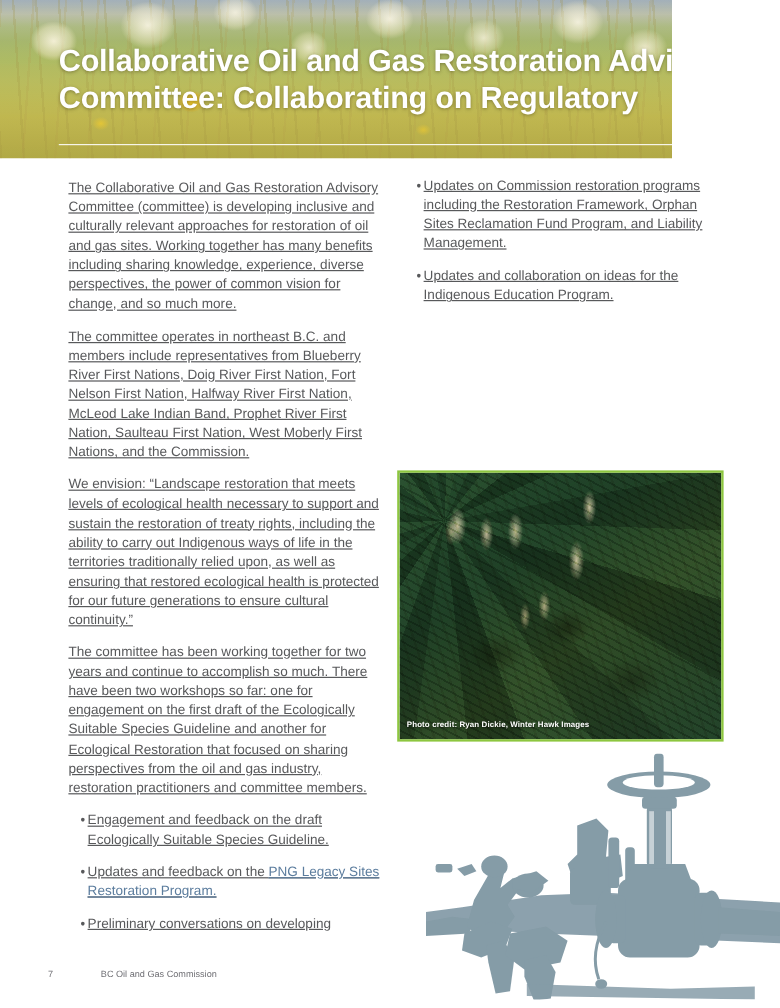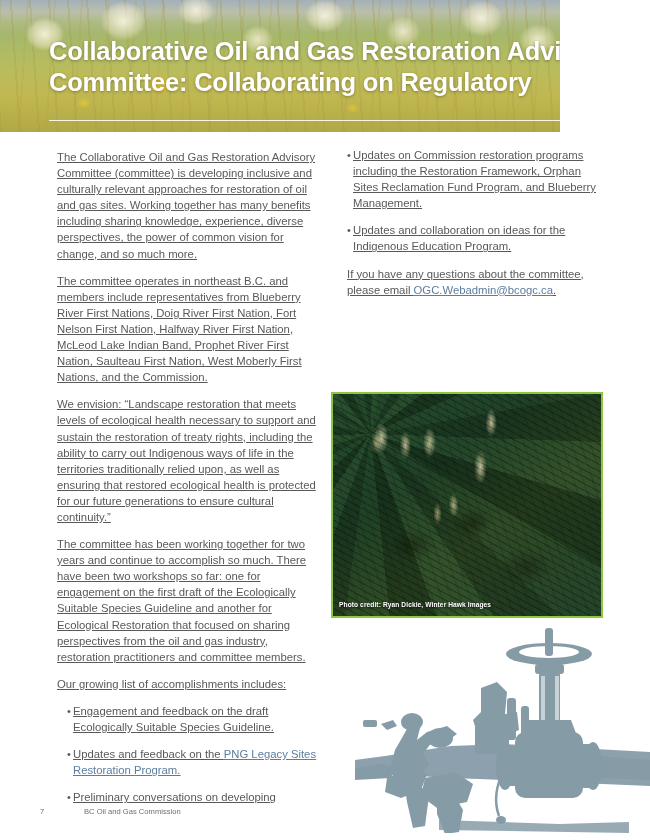--- a/index.html
+++ b/index.html
@@ -174,43 +174,41 @@
       <div>Committee: Collaborating on Regulatory</div>
     </div>
     <div class="hero-rule"></div>
   </div>
 
   <div class="col col-left">
     <p>The Collaborative Oil and Gas Restoration Advisory Committee (committee) is developing inclusive and culturally relevant approaches for restoration of oil and gas sites. Working together has many benefits including sharing knowledge, experience, diverse perspectives, the power of common vision for change, and so much more.</p>
     <p>The committee operates in northeast B.C. and members include representatives from Blueberry River First Nations, Doig River First Nation, Fort Nelson First Nation, Halfway River First Nation, McLeod Lake Indian Band, Prophet River First Nation, Saulteau First Nation, West Moberly First Nations, and the Commission.</p>
     <p>We envision: “Landscape restoration that meets levels of ecological health necessary to support and sustain the restoration of treaty rights, including the ability to carry out Indigenous ways of life in the territories traditionally relied upon, as well as ensuring that restored ecological health is protected for our future generations to ensure cultural continuity.”</p>
     <p>The committee has been working together for two years and continue to accomplish so much. There have been two workshops so far: one for engagement on the first draft of the Ecologically Suitable Species Guideline and another for Ecological Restoration that focused on sharing perspectives from the oil and gas industry, restoration practitioners and committee members.</p>
-    <p>Our growing list of accomplishments includes:</p>
 
     <ul class="bullets bullets-left acc-list">
       <li>
         <span class="txt">Engagement and feedback on the draft Ecologically Suitable Species Guideline.</span>
       </li>
       <li>
         <span class="txt">Updates and feedback on the </span><a class="lnk" href="#">PNG Legacy Sites Restoration Program.</a>
       </li>
       <li>
         <span class="txt">Preliminary conversations on developing</span>
       </li>
     </ul>
   </div>
 
   <div class="col col-right">
 
     <ul class="bullets bullets-right">
-      <li>Updates on Commission restoration programs including the Restoration Framework, Orphan Sites Reclamation Fund Program, and Blueberry Management.</li>
+      <li>Updates on Commission restoration programs including the Restoration Framework, Orphan Sites Reclamation Fund Program, and Liability Management.</li>
       <li>Updates and collaboration on ideas for the Indigenous Education Program.</li>
     </ul>
 
-    <p style="margin-top:11px"><span>If you have any questions about the committee, please email </span><a class="lnk" href="#">OGC.Webadmin@bcogc.ca</a><span>.</span></p>
   </div>
 
   <div class="photo-wrap">
     <div class="photo-img"></div>
     <div class="photo-tex"></div>
     <div class="photo-credit">Photo credit: Ryan Dickie, Winter Hawk Images</div>
   </div>
 
   <svg class="wellhead" viewBox="0 0 295 205" aria-hidden="true">
     <g fill="#7f97a3">

